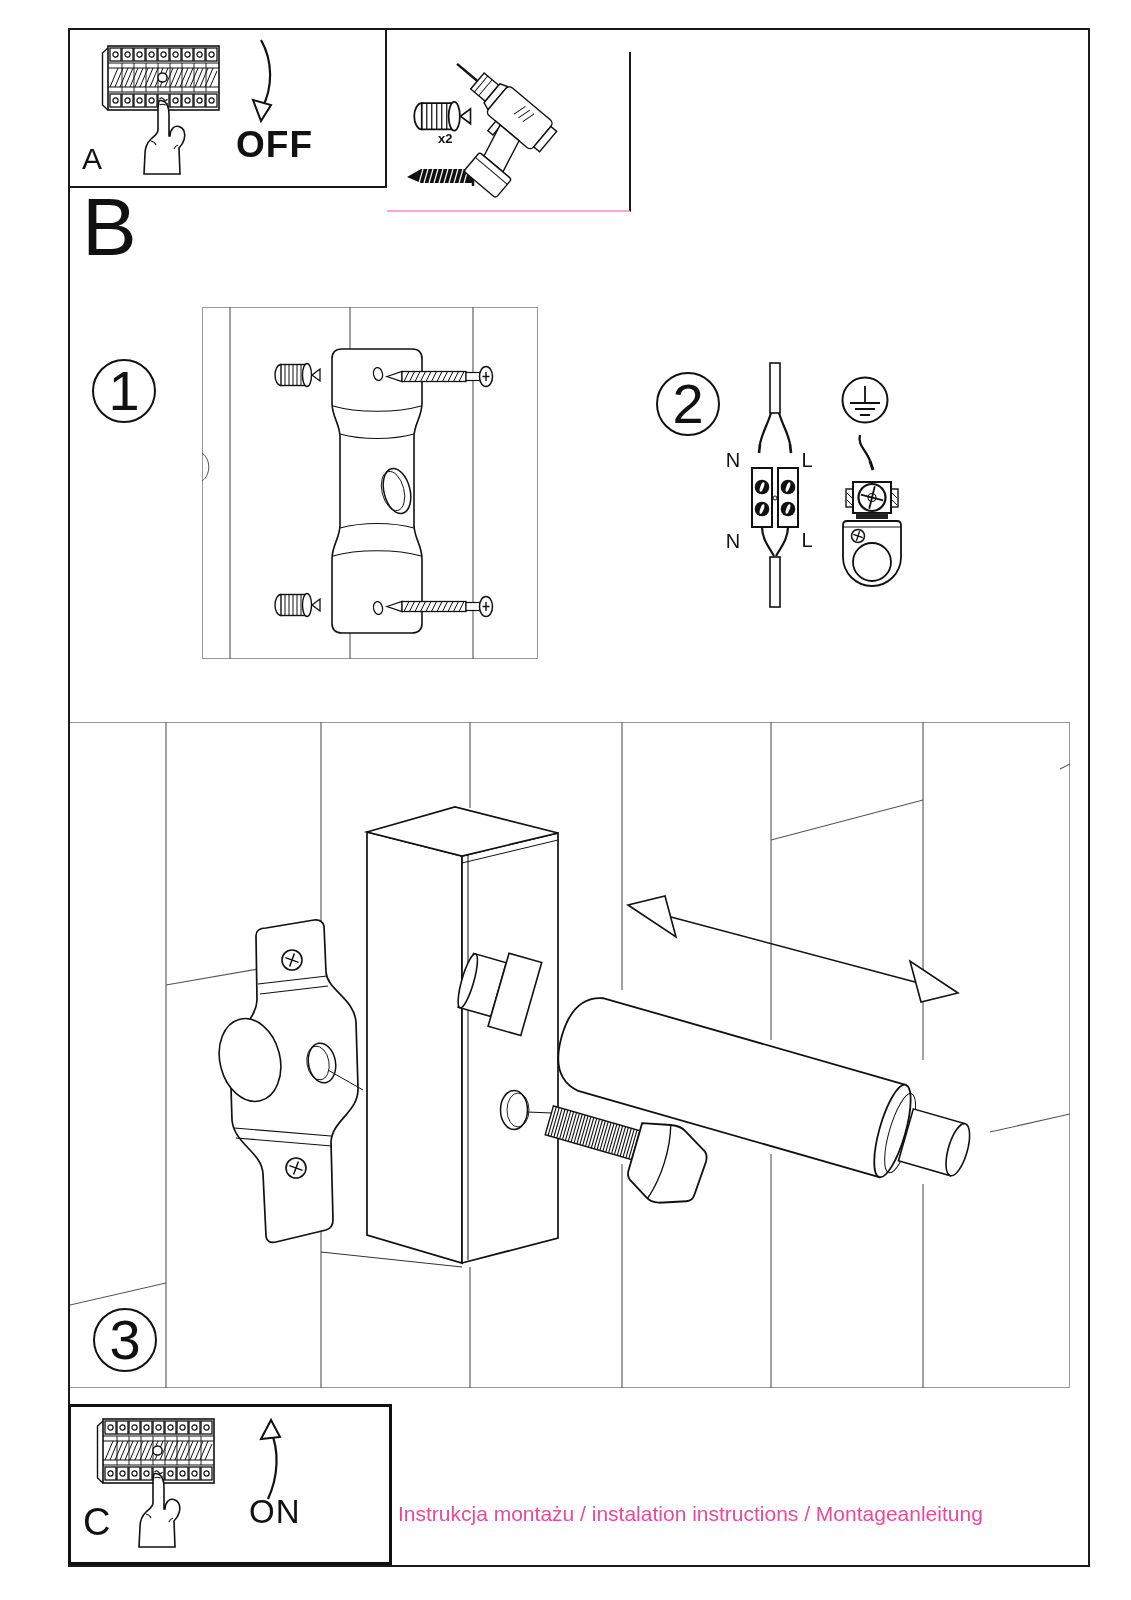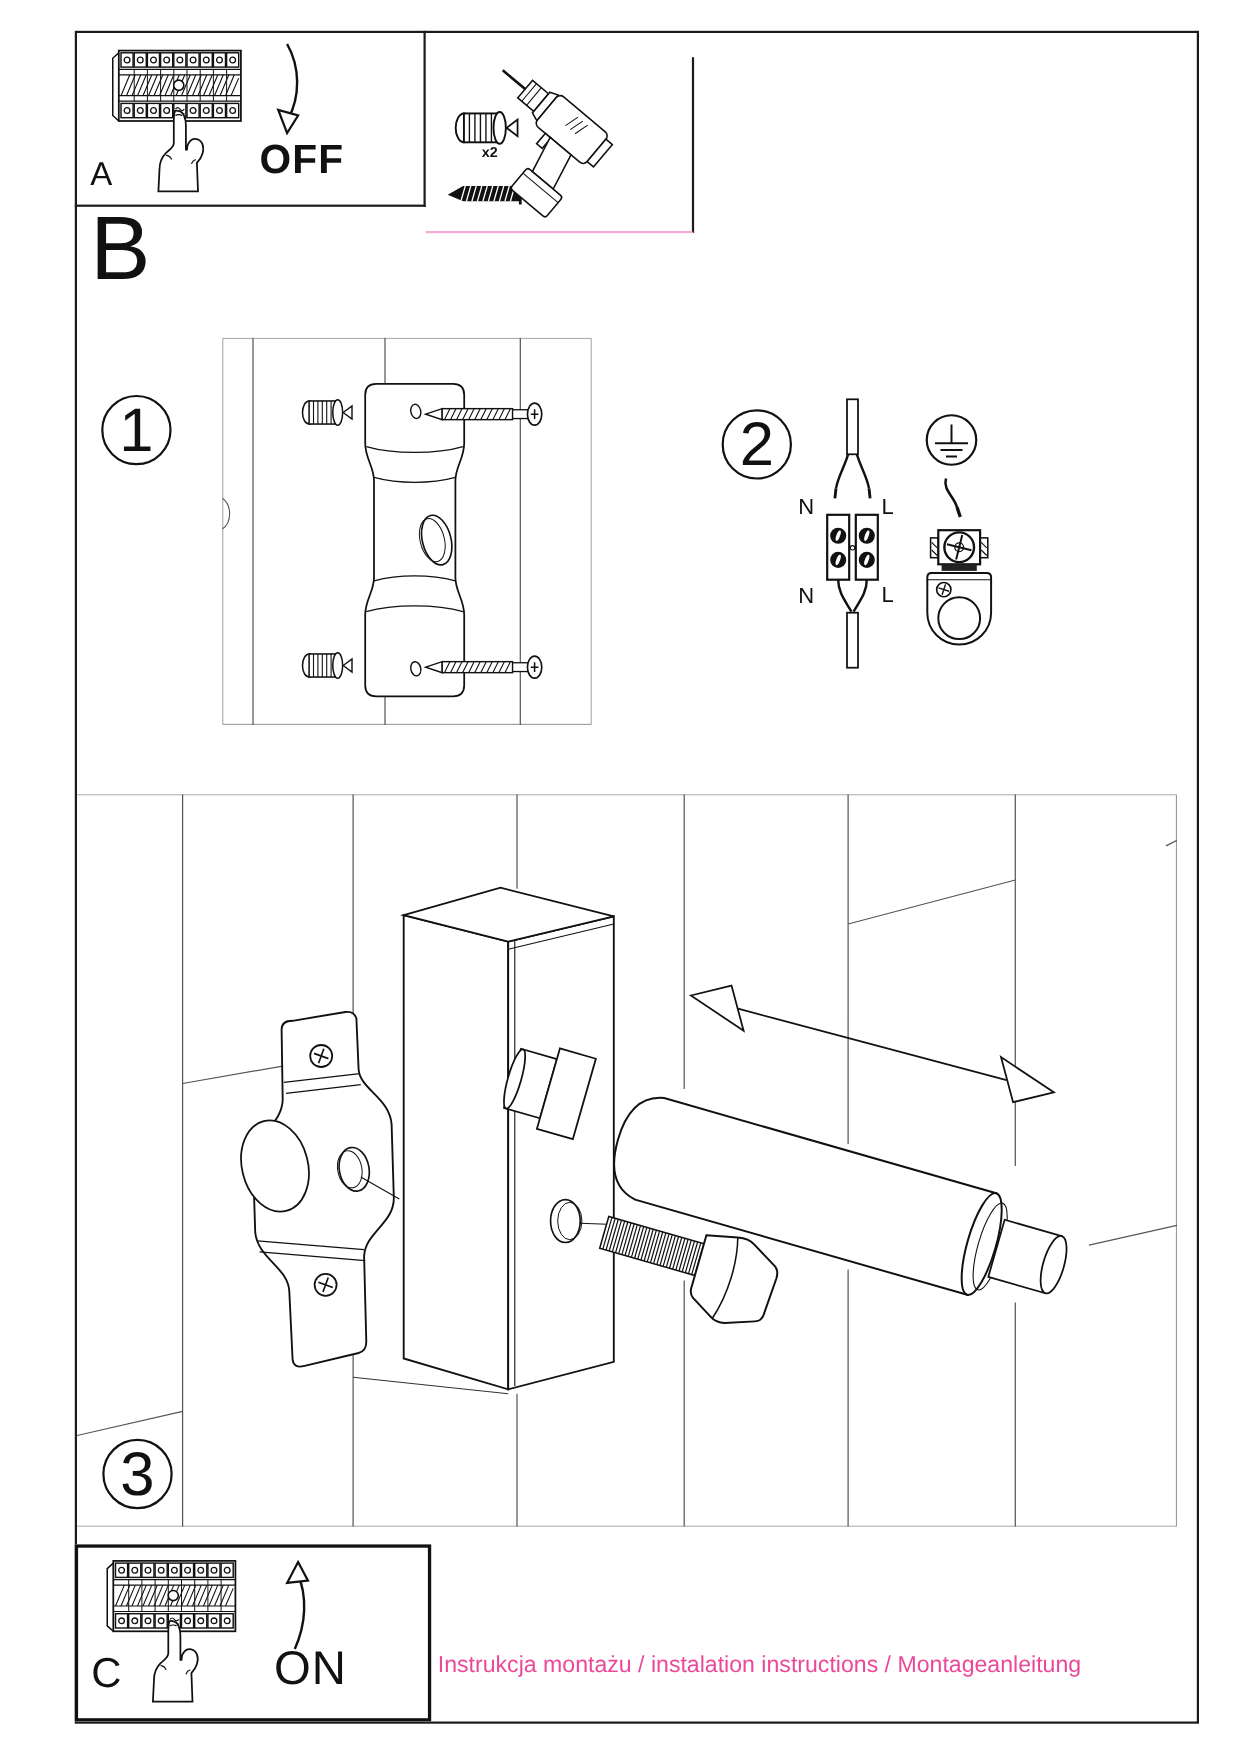--- a/index.html
+++ b/index.html
@@ -7,21 +7,21 @@
         font-family:"Liberation Sans",sans-serif;color:#111;overflow:hidden;}
   .abs{position:absolute;}
   .outer-frame{left:68px;top:28px;width:1018px;height:1535px;border:2px solid #1a1a1a;}
   .box-a{left:68px;top:28px;width:317px;height:158px;border-right:2px solid #1a1a1a;border-bottom:2px solid #1a1a1a;}
   .box-tools{left:387px;top:28px;width:242px;height:158px;border-right:2px solid #1a1a1a;border-bottom:2px solid #f9a8d4;margin-top:24px;}
   .box-c{left:68px;top:1404px;width:318px;height:155px;border:3px solid #111;background:#fff;}
   .big-letter{font-size:82px;line-height:1;color:#111;}
   .corner-letter-a{left:14px;top:116px;font-size:30px;line-height:1;}
   .corner-letter-c{left:12px;top:96px;font-size:38px;line-height:1;}
   .action-word-off{left:168px;top:96px;font-size:37px;letter-spacing:1px;font-weight:bold;}
-  .action-word-on{left:178px;top:86px;font-size:43px;letter-spacing:1px;}
+  .action-word-on{left:178px;top:86px;font-size:33px;letter-spacing:1px;}
   .step-circle{width:60px;height:60px;border:2.5px solid #111;border-radius:50%;
                background:#fff;display:flex;align-items:center;justify-content:center;
                font-size:56px;line-height:1;z-index:5;}
   .footer-text{left:398px;top:1501px;font-size:21px;line-height:26px;color:#ec4899;}
   svg{display:block;}
 </style>
 </head>
 <body>
 
 <div class="page">

